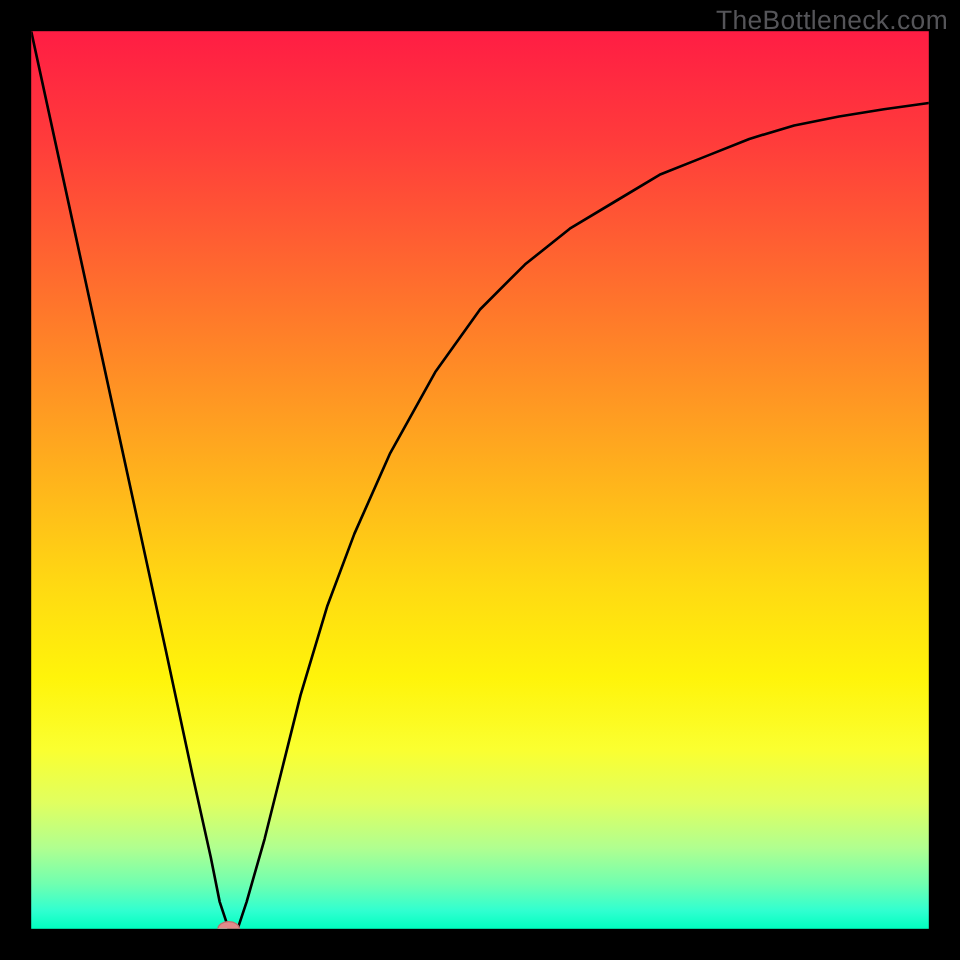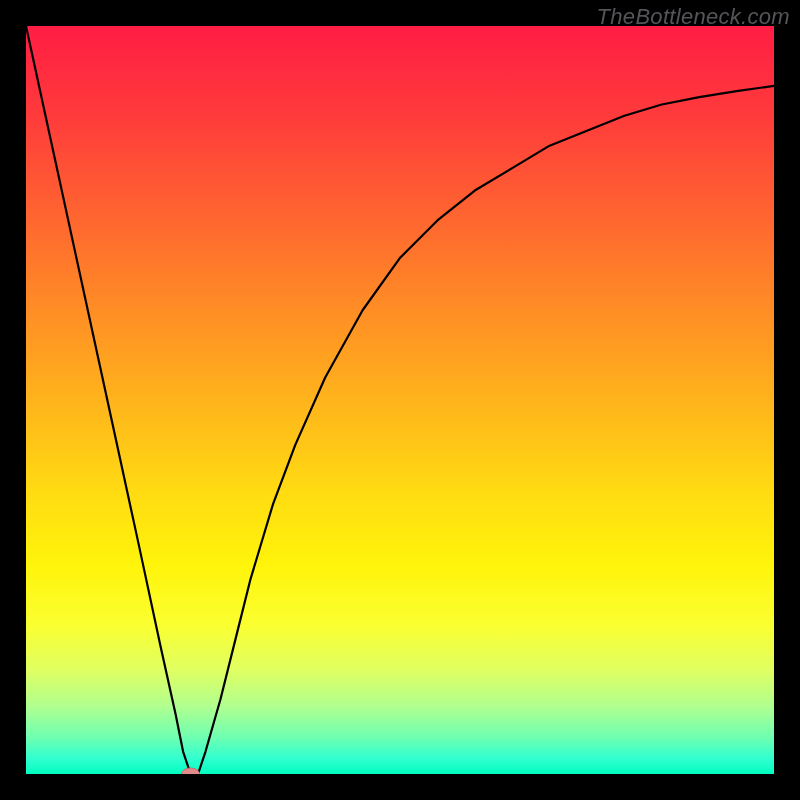--- a/index.html
+++ b/index.html
@@ -8,21 +8,20 @@
     width: 800px;
     height: 800px;
     background: #000;
     overflow: hidden;
   }
   .frame {
     position: relative;
     width: 800px;
     height: 800px;
     background: #000;
-    font-style: italic;
   }
   .plot-area {
     position: absolute;
     left: 26px;
     top: 26px;
     width: 748px;
     height: 748px;
     
     background: linear-gradient(to bottom,
       #ff1d44 0%,

